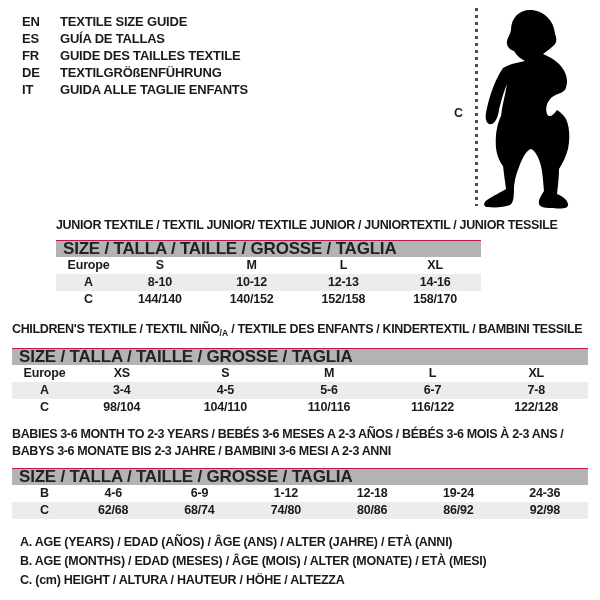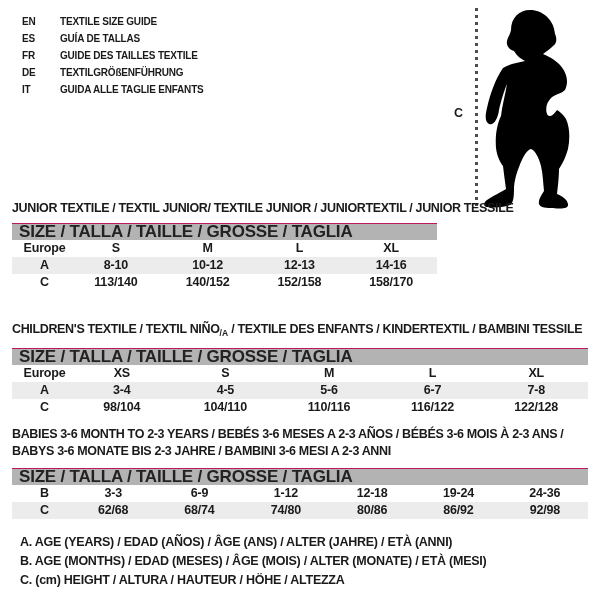--- a/index.html
+++ b/index.html
@@ -5,34 +5,34 @@
   html, body { margin:0; padding:0; }
   body {
     width:600px; height:600px; position:relative; overflow:hidden;
     background:#ffffff; color:#1a1a1a;
     font-family:"Liberation Sans", sans-serif; font-weight:bold;
     -webkit-font-smoothing:antialiased;
   }
 
   
   .lang-list { position:absolute; left:22px; top:13px; }
-  .lang-row  { display:flex; line-height:17px; font-size:10px; letter-spacing:-0.2px; }
+  .lang-row  { display:flex; line-height:17px; font-size:13px; letter-spacing:-0.2px; }
   .lang-code { width:38px; flex:0 0 38px; }
 
   
   .figure-line {
     position:absolute; left:475px; top:8px; width:3px; height:198px;
     background:repeating-linear-gradient(to bottom, var(--dot-color,#4d4d4d) 0 3px, transparent 3px 7px);
   }
   .figure-label { position:absolute; left:454px; top:106px; font-size:12.5px; }
   .baby { position:absolute; left:481px; top:6px; }
 
   
   .size-table { position:absolute; left:12px; }
-  .t1 { top:200px; width:425px; }
+  .t1 { top:217px; width:425px;margin-left:44px; }
   .t2 { top:321px; width:576px; }
   .t3 { top:426px; width:576px; }
   .table-title { font-size:12.5px; letter-spacing:-0.35px; line-height:17px; white-space:nowrap; }
   .title-sub { font-size:8.5px; vertical-align:-3px; letter-spacing:0; }
   .table-grid { position:absolute; left:0; right:0; }
   .t1 .table-grid { top:23px; }
   .t2 .table-grid { top:27px; }
   .t3 .table-grid { top:42px; }
   .size-bar {
     height:17px; line-height:16px; box-sizing:border-box;
@@ -133,21 +133,21 @@
         </div>
         <div class="trow shade">
           <span class="tcell first">A</span>
           <span class="tcell">8-10</span>
           <span class="tcell">10-12</span>
           <span class="tcell">12-13</span>
           <span class="tcell">14-16</span>
         </div>
         <div class="trow">
           <span class="tcell first">C</span>
-          <span class="tcell">113/140</span>
+          <span class="tcell">144/140</span>
           <span class="tcell">140/152</span>
           <span class="tcell">152/158</span>
           <span class="tcell">158/170</span>
         </div>
       </div>
   </div>
 </section>
 
 <section class="size-table t2">
   <div class="table-title"><span>CHILDREN'S TEXTILE / TEXTIL NIÑO</span><span class="title-sub">/A</span><span> / TEXTILE DES ENFANTS / KINDERTEXTIL / BAMBINI TESSILE</span></div>
@@ -183,21 +183,21 @@
 </section>
 
 <section class="size-table t3">
   <div class="table-title">BABIES 3-6 MONTH TO 2-3 YEARS / BEBÉS 3-6 MESES A 2-3 AÑOS / BÉBÉS 3-6 MOIS À 2-3 ANS /</div>
   <div class="table-title">BABYS 3-6 MONATE BIS 2-3 JAHRE / BAMBINI 3-6 MESI A 2-3 ANNI</div>
   <div class="table-grid">
     <div class="size-bar">SIZE / TALLA / TAILLE / GRÖSSE / TAGLIA</div>
     <div class="table-rows">
         <div class="trow">
           <span class="tcell first">B</span>
-          <span class="tcell">3-3</span>
+          <span class="tcell">4-6</span>
           <span class="tcell">6-9</span>
           <span class="tcell">1-12</span>
           <span class="tcell">12-18</span>
           <span class="tcell">19-24</span>
           <span class="tcell">24-36</span>
         </div>
         <div class="trow shade">
           <span class="tcell first">C</span>
           <span class="tcell">62/68</span>
           <span class="tcell">68/74</span>

